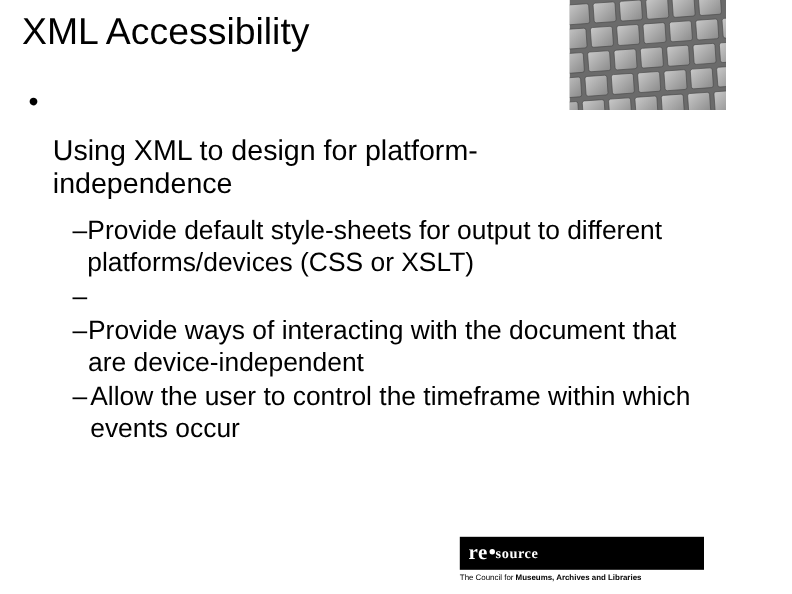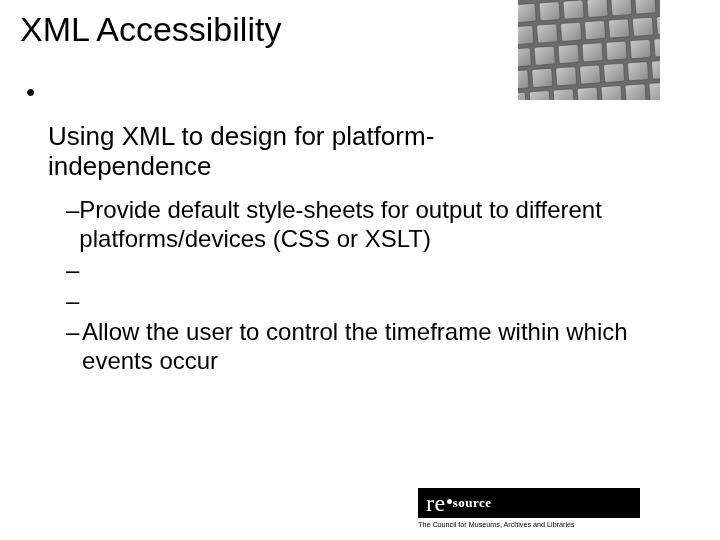--- a/index.html
+++ b/index.html
@@ -11,25 +11,25 @@
   .body { padding: 0 6px; }
   .bullet-row { display: flex; margin-bottom: 14px; }
   .bullet-mark { width: 22px; font-size: 26px; line-height: 30px; }
   .bullet-text { font-size: 26px; line-height: 30px; max-width: 460px; margin-top: 44px; }
   .sub-list { padding-left: 40px; }
   .sub-row { display: flex; margin-bottom: 2px; }
   .sub-mark { width: 20px; font-size: 24px; line-height: 29px; }
   .sub-text { font-size: 24px; line-height: 29px; max-width: 560px; }
   .footer-logo { position: absolute; right: 20px; bottom: 8px; width: 222px; height: 44px; }
   .logo-top { background: #000; color: #fff; height: 30px; display: flex; align-items: center; padding: 0 8px; }
-  .logo-re { font-family: Georgia, 'Times New Roman', serif; font-weight: 400; font-size: 24px; letter-spacing: 0.5px; }
+  .logo-re { font-family: Georgia, 'Times New Roman', serif; font-weight: 700; font-size: 19px; letter-spacing: 0.5px; }
   .logo-source { font-family: Georgia, 'Times New Roman', serif; font-weight: 700; font-size: 13px; letter-spacing: 0.5px; }
   .logo-dot { display: inline-block; width: 5px; height: 5px; background: #fff; border-radius: 50%; vertical-align: middle; margin: 0 1px 3px 1px; }
   .logo-sub { font-size: 7.2px; color: #000; padding-top: 2px; white-space: nowrap; }
-  .logo-sub .b { font-weight: 400; }
+  .logo-sub .b { font-weight: 700; }
 </style>
 </head>
 <body>
 
 <div class="slide">
 
   <div class="corner-img">
     <svg width="142" height="100" viewBox="0 0 142 100">
       <defs>
         <linearGradient id="kg" x1="0" y1="0" x2="1" y2="1">
@@ -91,20 +91,21 @@
     <div class="sub-list">
       <div class="sub-row">
         <div class="sub-mark">–</div>
         <div class="sub-text">Provide default style-sheets for output to different platforms/devices (CSS or XSLT)</div>
       </div>
       <div class="sub-row">
         <div class="sub-mark">–</div>
       </div>
       <div class="sub-row">
         <div class="sub-mark">–</div>
+        <div class="sub-text">Provide ways of interacting with the document that are device-independent</div>
       </div>
       <div class="sub-row">
         <div class="sub-mark">–</div>
         <div class="sub-text">Allow the user to control the timeframe within which events occur</div>
       </div>
     </div>
   </div>
 
   <div class="footer-logo">
     <div class="logo-top">

